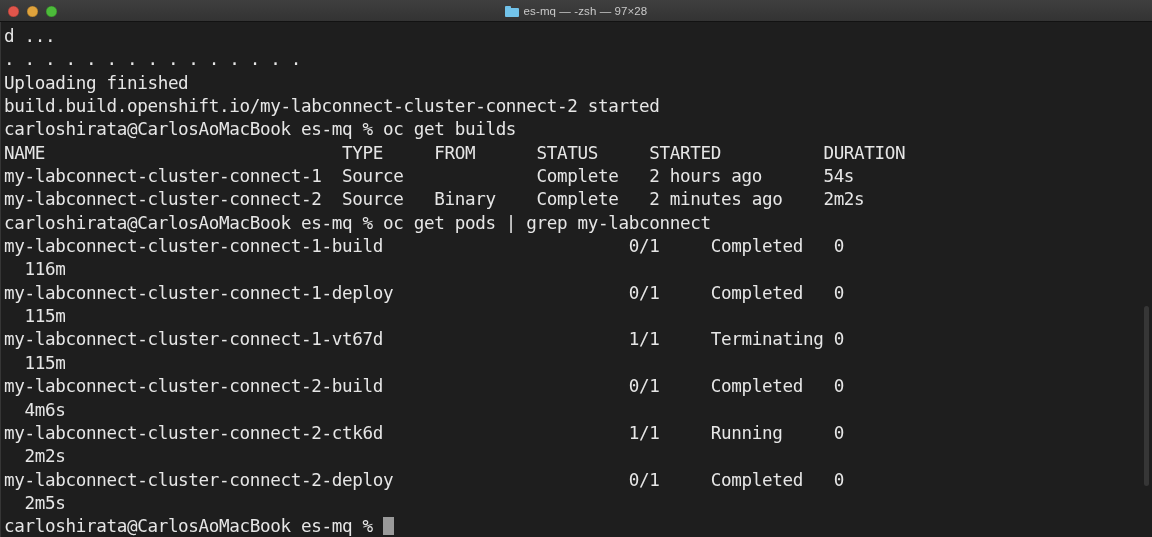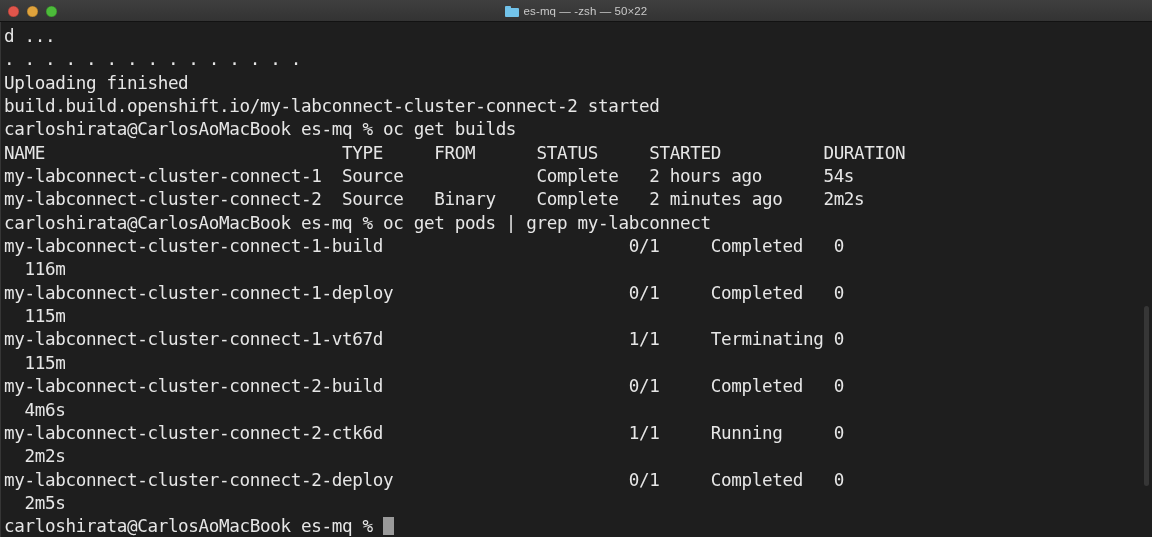--- a/index.html
+++ b/index.html
@@ -166,21 +166,21 @@
     <div class="traffic">
       <span class="light close"></span>
       <span class="light min"></span>
       <span class="light max"></span>
     </div>
     <div class="title-center">
       <span class="folder-icon">
         <span class="tab"></span>
           <span class="body"></span>
       </span>
-      <span class="title-text">es-mq — -zsh — 50×22</span>
+      <span class="title-text">es-mq — -zsh — 97×28</span>
     </div>
   </div>
 
   <div class="terminal">
     <div class="left-edge"></div>
     <div class="lines" id="terminal-lines"><div class="line">d ...</div><div class="line">. . . . . . . . . . . . . . .</div><div class="line">Uploading finished</div><div class="line">build.build.openshift.io/my-labconnect-cluster-connect-2 started</div><div class="line">carloshirata@CarlosAoMacBook es-mq % oc get builds</div><div class="line">NAME                             TYPE     FROM      STATUS     STARTED          DURATION</div><div class="line">my-labconnect-cluster-connect-1  Source             Complete   2 hours ago      54s</div><div class="line">my-labconnect-cluster-connect-2  Source   Binary    Complete   2 minutes ago    2m2s</div><div class="line">carloshirata@CarlosAoMacBook es-mq % oc get pods | grep my-labconnect</div><div class="line">my-labconnect-cluster-connect-1-build                        0/1     Completed   0</div><div class="line">  116m</div><div class="line">my-labconnect-cluster-connect-1-deploy                       0/1     Completed   0</div><div class="line">  115m</div><div class="line">my-labconnect-cluster-connect-1-vt67d                        1/1     Terminating 0</div><div class="line">  115m</div><div class="line">my-labconnect-cluster-connect-2-build                        0/1     Completed   0</div><div class="line">  4m6s</div><div class="line">my-labconnect-cluster-connect-2-ctk6d                        1/1     Running     0</div><div class="line">  2m2s</div><div class="line">my-labconnect-cluster-connect-2-deploy                       0/1     Completed   0</div><div class="line">  2m5s</div><div class="line">carloshirata@CarlosAoMacBook es-mq % <span class="cursor"></span></div></div>
     <div class="scrollbar">
       <div class="scroll-thumb"></div>
     </div>
   </div>

